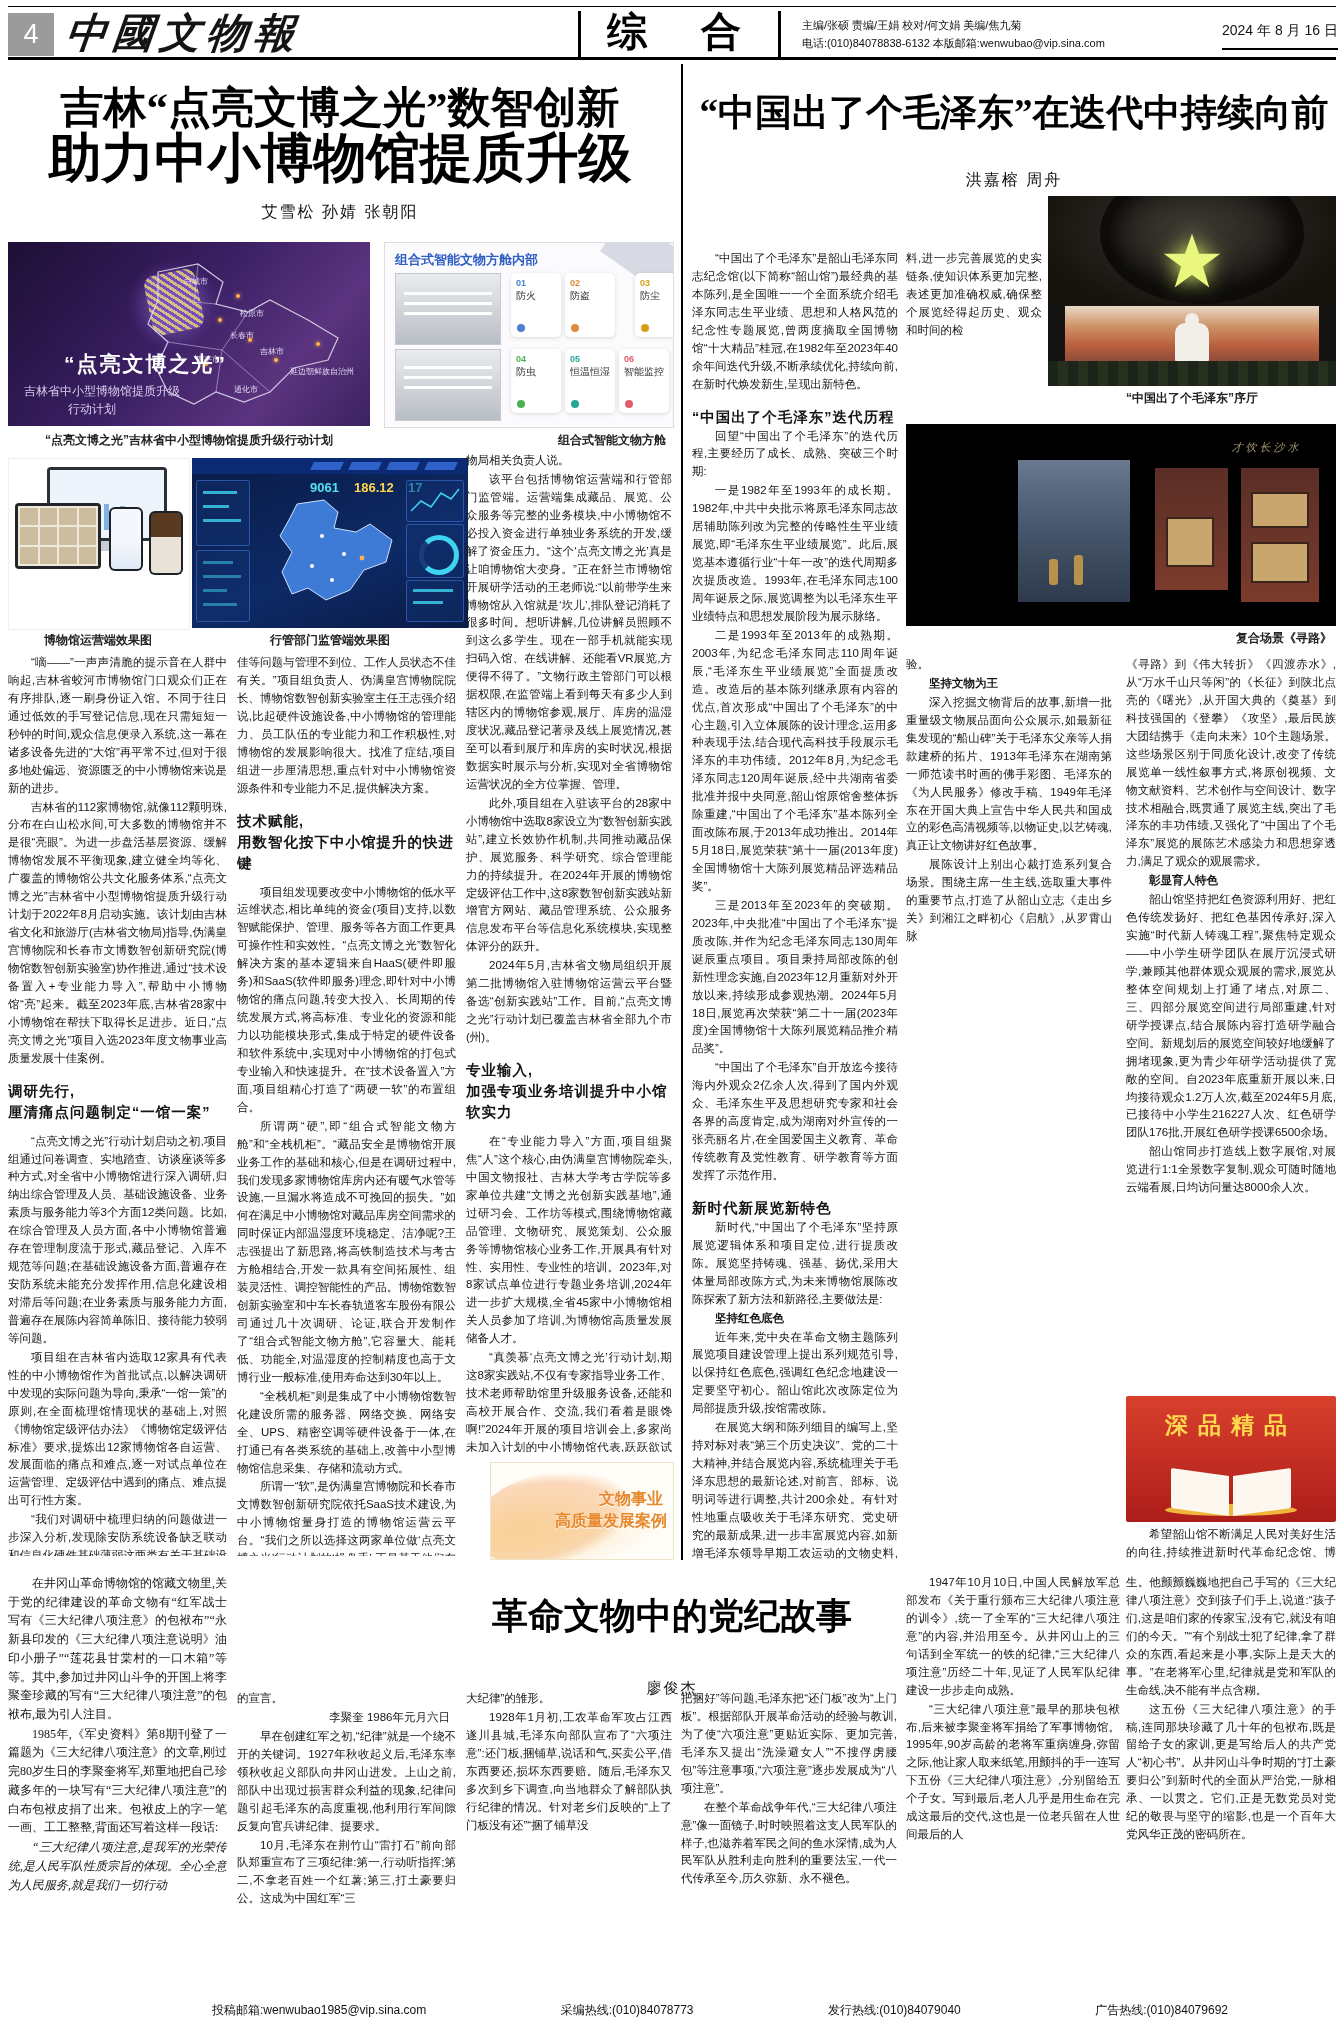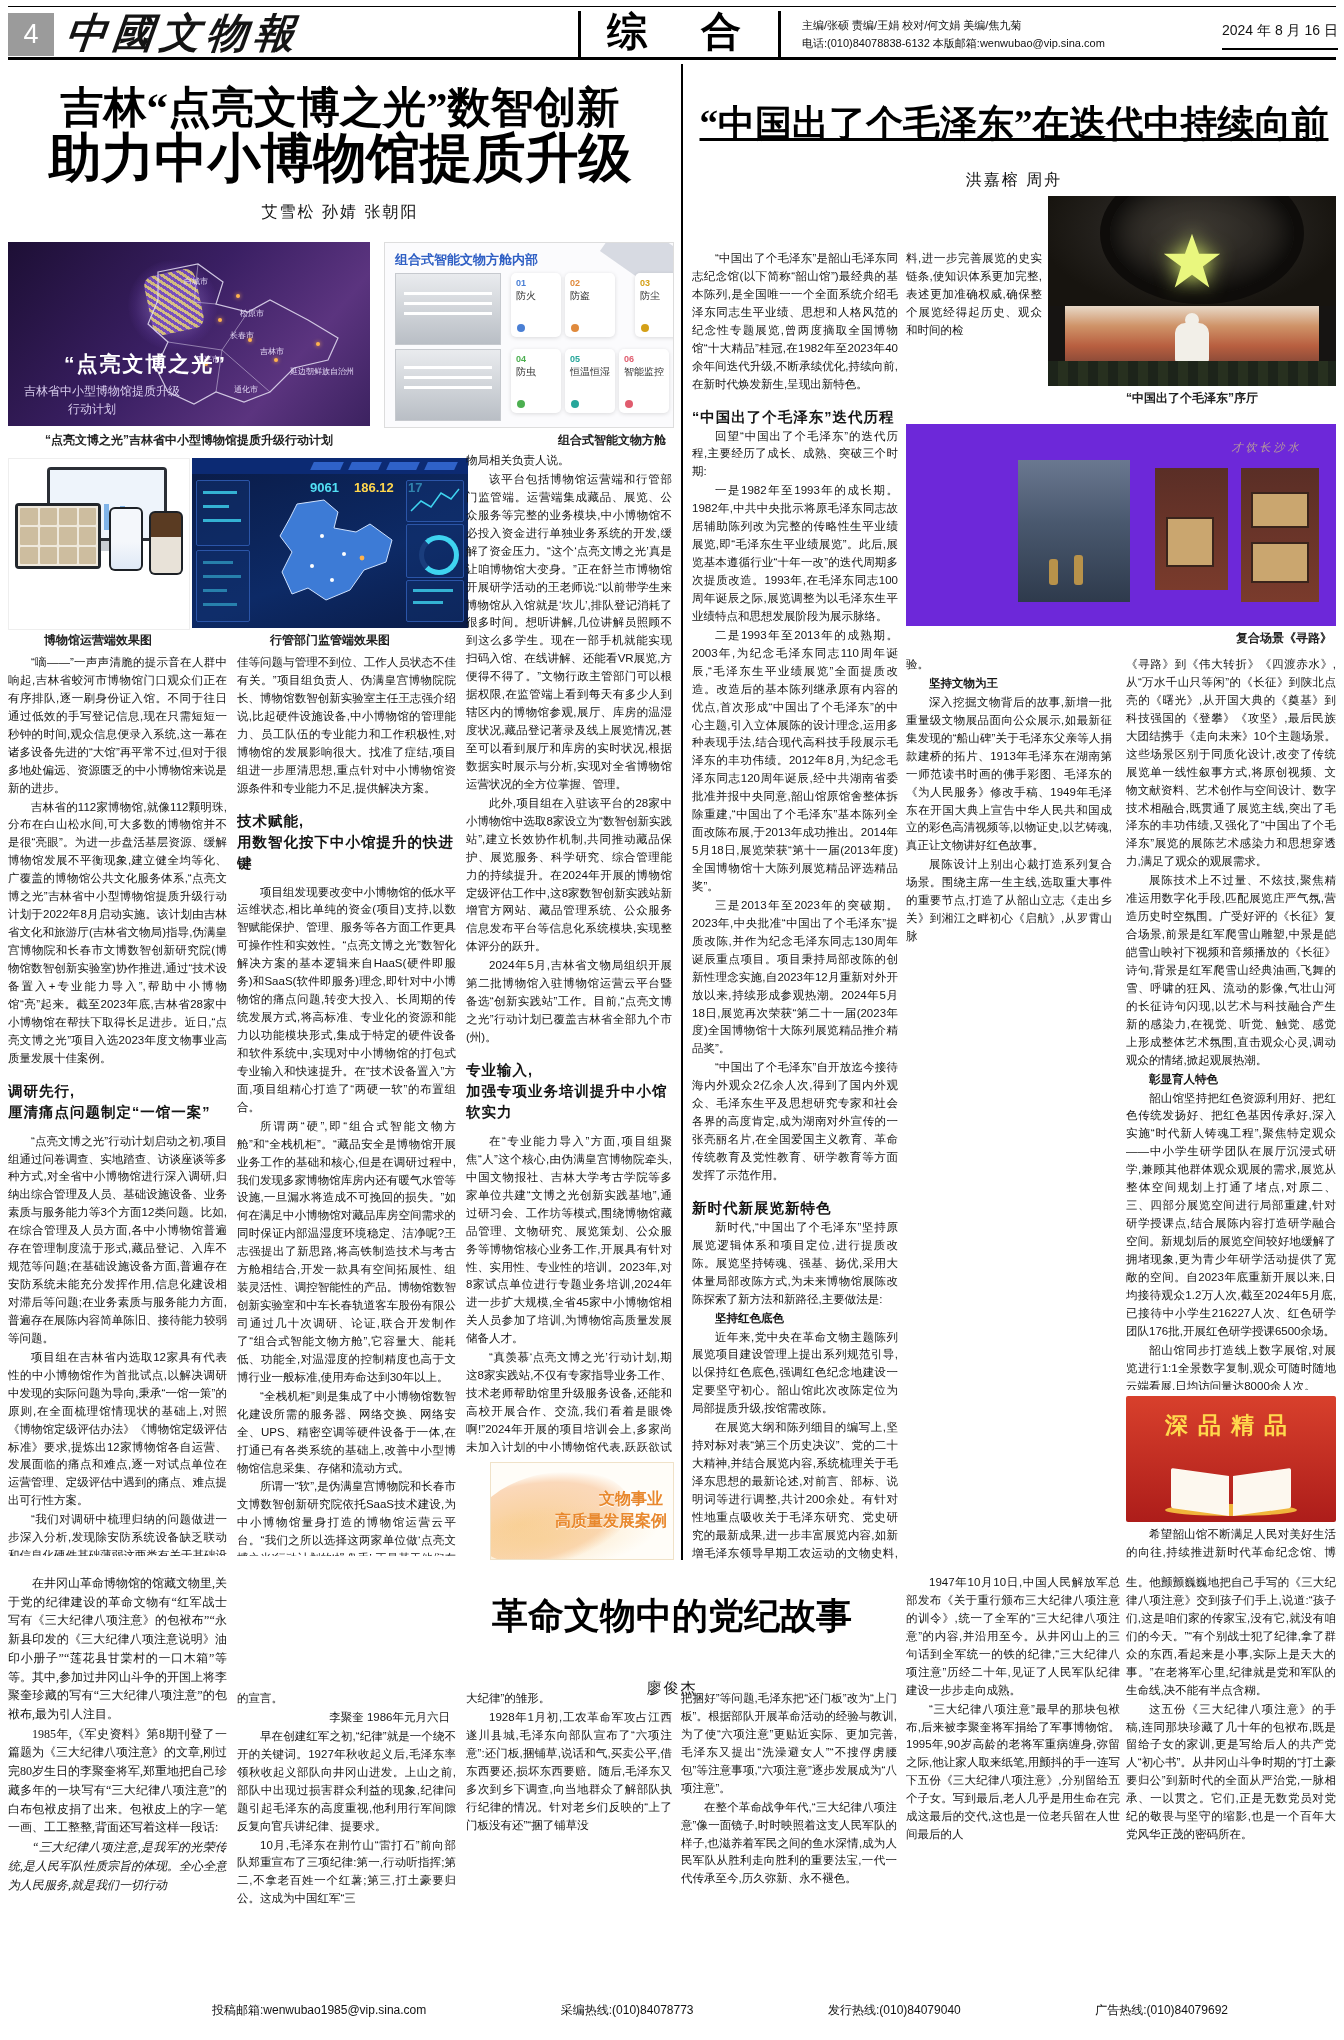--- a/index.html
+++ b/index.html
@@ -18,21 +18,21 @@
   .credits{left:802px;top:16px;width:430px;font-size:11px;line-height:18px;color:#111;}
   .date{left:1222px;top:22px;width:116px;font-size:14px;border-bottom:2px solid #000;padding-bottom:8px;
         text-align:center;white-space:nowrap;}
   .thickline{left:8px;top:57px;width:1328px;height:3px;background:#000;}
   
   .head-serif{font-family:"Liberation Serif","DejaVu Serif",serif;font-weight:bold;text-align:center;color:#000;}
   .l-title1{left:26px;top:80px;width:628px;font-size:43px;line-height:56px;}
   .l-title2{left:26px;top:130px;width:628px;font-size:53px;line-height:56px;font-family:Liberation Serif, serif;}
   .authors{text-align:center;font-size:16px;letter-spacing:2px;}
   .l-authors{left:26px;top:202px;width:628px;}
-  .r-title{left:690px;top:99px;width:648px;font-size:37px;line-height:50px;text-decoration:underline;}
+  .r-title{left:690px;top:88px;width:648px;font-size:37px;line-height:50px;}
   .r-authors{left:690px;top:170px;width:648px;}
   .b-title{left:392px;top:1592px;width:560px;font-size:36px;line-height:48px;}
   .b-author{left:392px;top:1650px;width:560px;font-size:15px;margin-top:29px;}
   
   figure{margin:0;}
   .cap{font-size:12px;font-weight:bold;text-align:center;color:#222;}
   .fig-banner{left:8px;top:242px;width:362px;height:184px;overflow:hidden;
               background:linear-gradient(130deg,#1d0f35 0%,#3a1f63 45%,#5b347f 75%,#3c2260 100%);}
   .fig-banner .glow{position:absolute;left:120px;top:18px;width:90px;height:90px;border-radius:50%;
               background:radial-gradient(circle,#c9a6ff88,#7a4fc322 60%,transparent 72%);}
@@ -99,21 +99,21 @@
   .star{position:absolute;left:50%;top:18%;width:64px;height:64px;transform:translateX(-50%);
         filter:drop-shadow(0 0 10px #d8ef6a);}
   .mural{position:absolute;left:6%;right:6%;top:58%;height:30%;
          background:linear-gradient(180deg,#e8d9c8 0%,#cf9368 35%,#b85f40 70%,#8a4a38 100%);}
   .statue{position:absolute;left:50%;bottom:0;width:34px;height:40px;transform:translateX(-50%);
           background:#f2efe8;border-radius:10px 10px 4px 4px;}
   .statue:before{content:"";position:absolute;left:50%;top:-10px;width:14px;height:14px;border-radius:50%;background:#f2efe8;transform:translateX(-50%);}
   .plants{position:absolute;left:0;bottom:0;width:100%;height:13%;background:
           repeating-linear-gradient(90deg,#1d241a 0 10px,#27301f 10px 20px);}
   .cap-xuting{left:1048px;top:390px;width:288px;}
-  .fig-xunlu{left:906px;top:424px;width:430px;height:202px;overflow:hidden;background:#6d28d9;}
+  .fig-xunlu{left:906px;top:424px;width:430px;height:202px;overflow:hidden;background:#000000;}
   .diorama{position:absolute;left:26%;top:18%;width:26%;height:70%;
            background:linear-gradient(180deg,#6a7890 0%,#49586e 45%,#2e3a4c 100%);}
   .figgold{position:absolute;bottom:12%;width:9px;height:26px;background:#b8924a;border-radius:3px;}
   .wallpanel{position:absolute;top:22%;height:60%;background:linear-gradient(180deg,#5a2e26,#7a3b2c);}
   .artframe{position:absolute;background:#caa66f;border:2px solid #3a241c;}
   .callig{position:absolute;right:8%;top:8%;color:#c9b98a;font-size:11px;font-style:italic;letter-spacing:3px;opacity:.8;}
   .cap-xunlu{left:906px;top:630px;width:430px;text-align:right;padding-right:4px;box-sizing:border-box;}
   
   .redbox{left:1126px;top:1396px;width:210px;height:126px;background:linear-gradient(180deg,#d8402c,#ad1d1a);
           overflow:hidden;border-radius:2px;}
@@ -396,21 +396,20 @@
       <div class="para cont">料,进一步完善展览的史实链条,使知识体系更加完整,表述更加准确权威,确保整个展览经得起历史、观众和时间的检</div>
     </div>
   <div class="col" style="left:906px;top:656px;width:206px;height:904px;">
       <div class="para cont">验。</div>
       <div class="col-subhead2">坚持文物为王</div>
       <div class="para">深入挖掘文物背后的故事,新增一批重量级文物展品面向公众展示,如最新征集发现的“船山碑”关于毛泽东父亲等人捐款建桥的拓片、1913年毛泽东在湖南第一师范读书时画的佛手彩图、毛泽东的《为人民服务》修改手稿、1949年毛泽东在开国大典上宣告中华人民共和国成立的彩色高清视频等,以物证史,以艺铸魂,真正让文物讲好红色故事。</div>
       <div class="para">展陈设计上别出心裁打造系列复合场景。围绕主席一生主线,选取重大事件的重要节点,打造了从韶山立志《走出乡关》到湘江之畔初心《启航》,从罗霄山脉</div>
     </div>
   <div class="col" style="left:1126px;top:656px;width:210px;height:734px;">
       <div class="para cont">《寻路》到《伟大转折》《四渡赤水》,从“万水千山只等闲”的《长征》到陕北点亮的《曙光》,从开国大典的《奠基》到科技强国的《登攀》《攻坚》,最后民族大团结携手《走向未来》10个主题场景。这些场景区别于同质化设计,改变了传统展览单一线性叙事方式,将原创视频、文物文献资料、艺术创作与空间设计、数字技术相融合,既贯通了展览主线,突出了毛泽东的丰功伟绩,又强化了“中国出了个毛泽东”展览的展陈艺术感染力和思想穿透力,满足了观众的观展需求。</div>
-      <div class="para">展陈技术上不过量、不炫技,聚焦精准运用数字化手段,匹配展览庄严气氛,营造历史时空氛围。广受好评的《长征》复合场景,前景是红军爬雪山雕塑,中景是皑皑雪山映衬下视频和音频播放的《长征》诗句,背景是红军爬雪山经典油画,飞舞的雪、呼啸的狂风、流动的影像,气壮山河的长征诗句闪现,以艺术与科技融合产生新的感染力,在视觉、听觉、触觉、感觉上形成整体艺术氛围,直击观众心灵,调动观众的情绪,掀起观展热潮。</div>
       <div class="col-subhead2">彰显育人特色</div>
       <div class="para">韶山馆坚持把红色资源利用好、把红色传统发扬好、把红色基因传承好,深入实施“时代新人铸魂工程”,聚焦特定观众——中小学生研学团队在展厅沉浸式研学,兼顾其他群体观众观展的需求,展览从整体空间规划上打通了堵点,对原二、三、四部分展览空间进行局部重建,针对研学授课点,结合展陈内容打造研学融合空间。新规划后的展览空间较好地缓解了拥堵现象,更为青少年研学活动提供了宽敞的空间。自2023年底重新开展以来,日均接待观众1.2万人次,截至2024年5月底,已接待中小学生216227人次、红色研学团队176批,开展红色研学授课6500余场。</div>
       <div class="para">韶山馆同步打造线上数字展馆,对展览进行1:1全景数字复制,观众可随时随地云端看展,日均访问量达8000余人次。</div>
     </div>
 
   <div class="abs redbox">
     <div class="rb-title">深品精品</div>
     <div class="book">
       <div class="wave"></div>
         <div class="pg l"></div>

